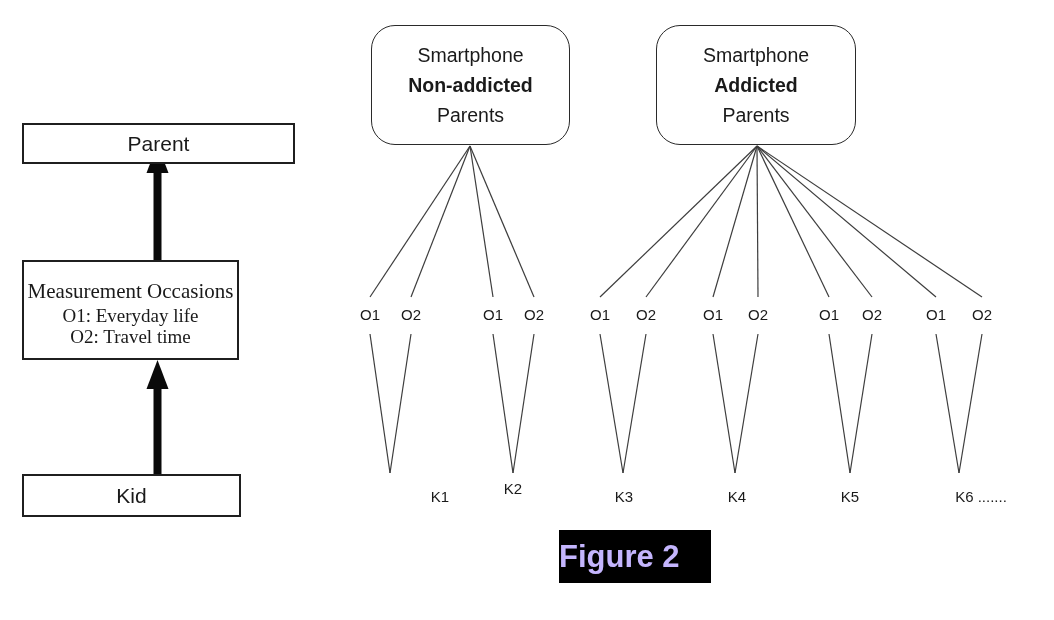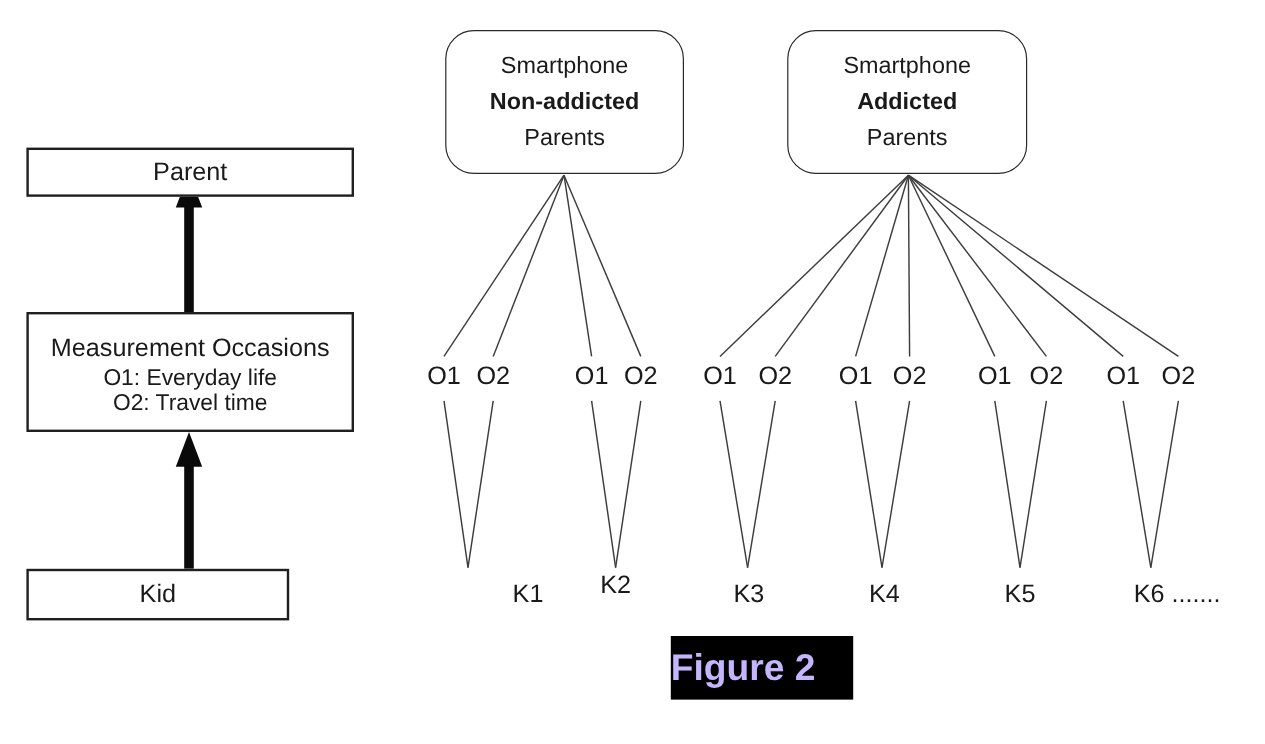--- a/index.html
+++ b/index.html
@@ -27,23 +27,24 @@
     border: 2px solid #1f1f1f;
     background: #ffffff;
     display: flex;
     align-items: center;
     justify-content: center;
     text-align: center;
   }
   .parent-box  { left: 22px; top: 103px; width: 273px; height: 41px; font-size: 21px; margin-top: 20px; }
   .kid-box     { left: 22px; top: 474px; width: 219px; height: 43px; font-size: 21px; }
   .measurement-box {
-    left: 22px; top: 260px; width: 273px; height: 100px;
+    left: 22px; top: 260px; width: 217px; height: 100px;
     flex-direction: column;
     padding-top: 4px;
+    font-family: Liberation Serif, serif;
   }
   .measurement-title { font-size: 21px; line-height: 28px; }
   .measurement-sub   { font-size: 19px; line-height: 21px; }
   .rbox {
     position: absolute;
     box-sizing: border-box;
     border: 1.5px solid #2a2a2a;
     border-radius: 24px;
     background: #ffffff;
     display: flex;
@@ -53,21 +54,21 @@
     text-align: center;
     font-size: 19.5px;
     line-height: 30px;
   }
   .nonaddicted-box { left: 371px; top: 25px; width: 199px; height: 120px; }
   .addicted-box    { left: 656px; top: 25px; width: 200px; height: 120px; }
   .rbox .bold-line { font-weight: 700; }
   .node-label {
     position: absolute;
     transform: translate(-50%, -50%);
-    font-size: 21px;
+    font-size: 15px;
     white-space: nowrap;
     color: #1a1a1a;
   }
   .figure-label {
     position: absolute;
     left: 559px; top: 530px; width: 152px; height: 53px;
     background: #000000;
     color: #c4b5fd;
     font-size: 31px;
     font-weight: 700;

